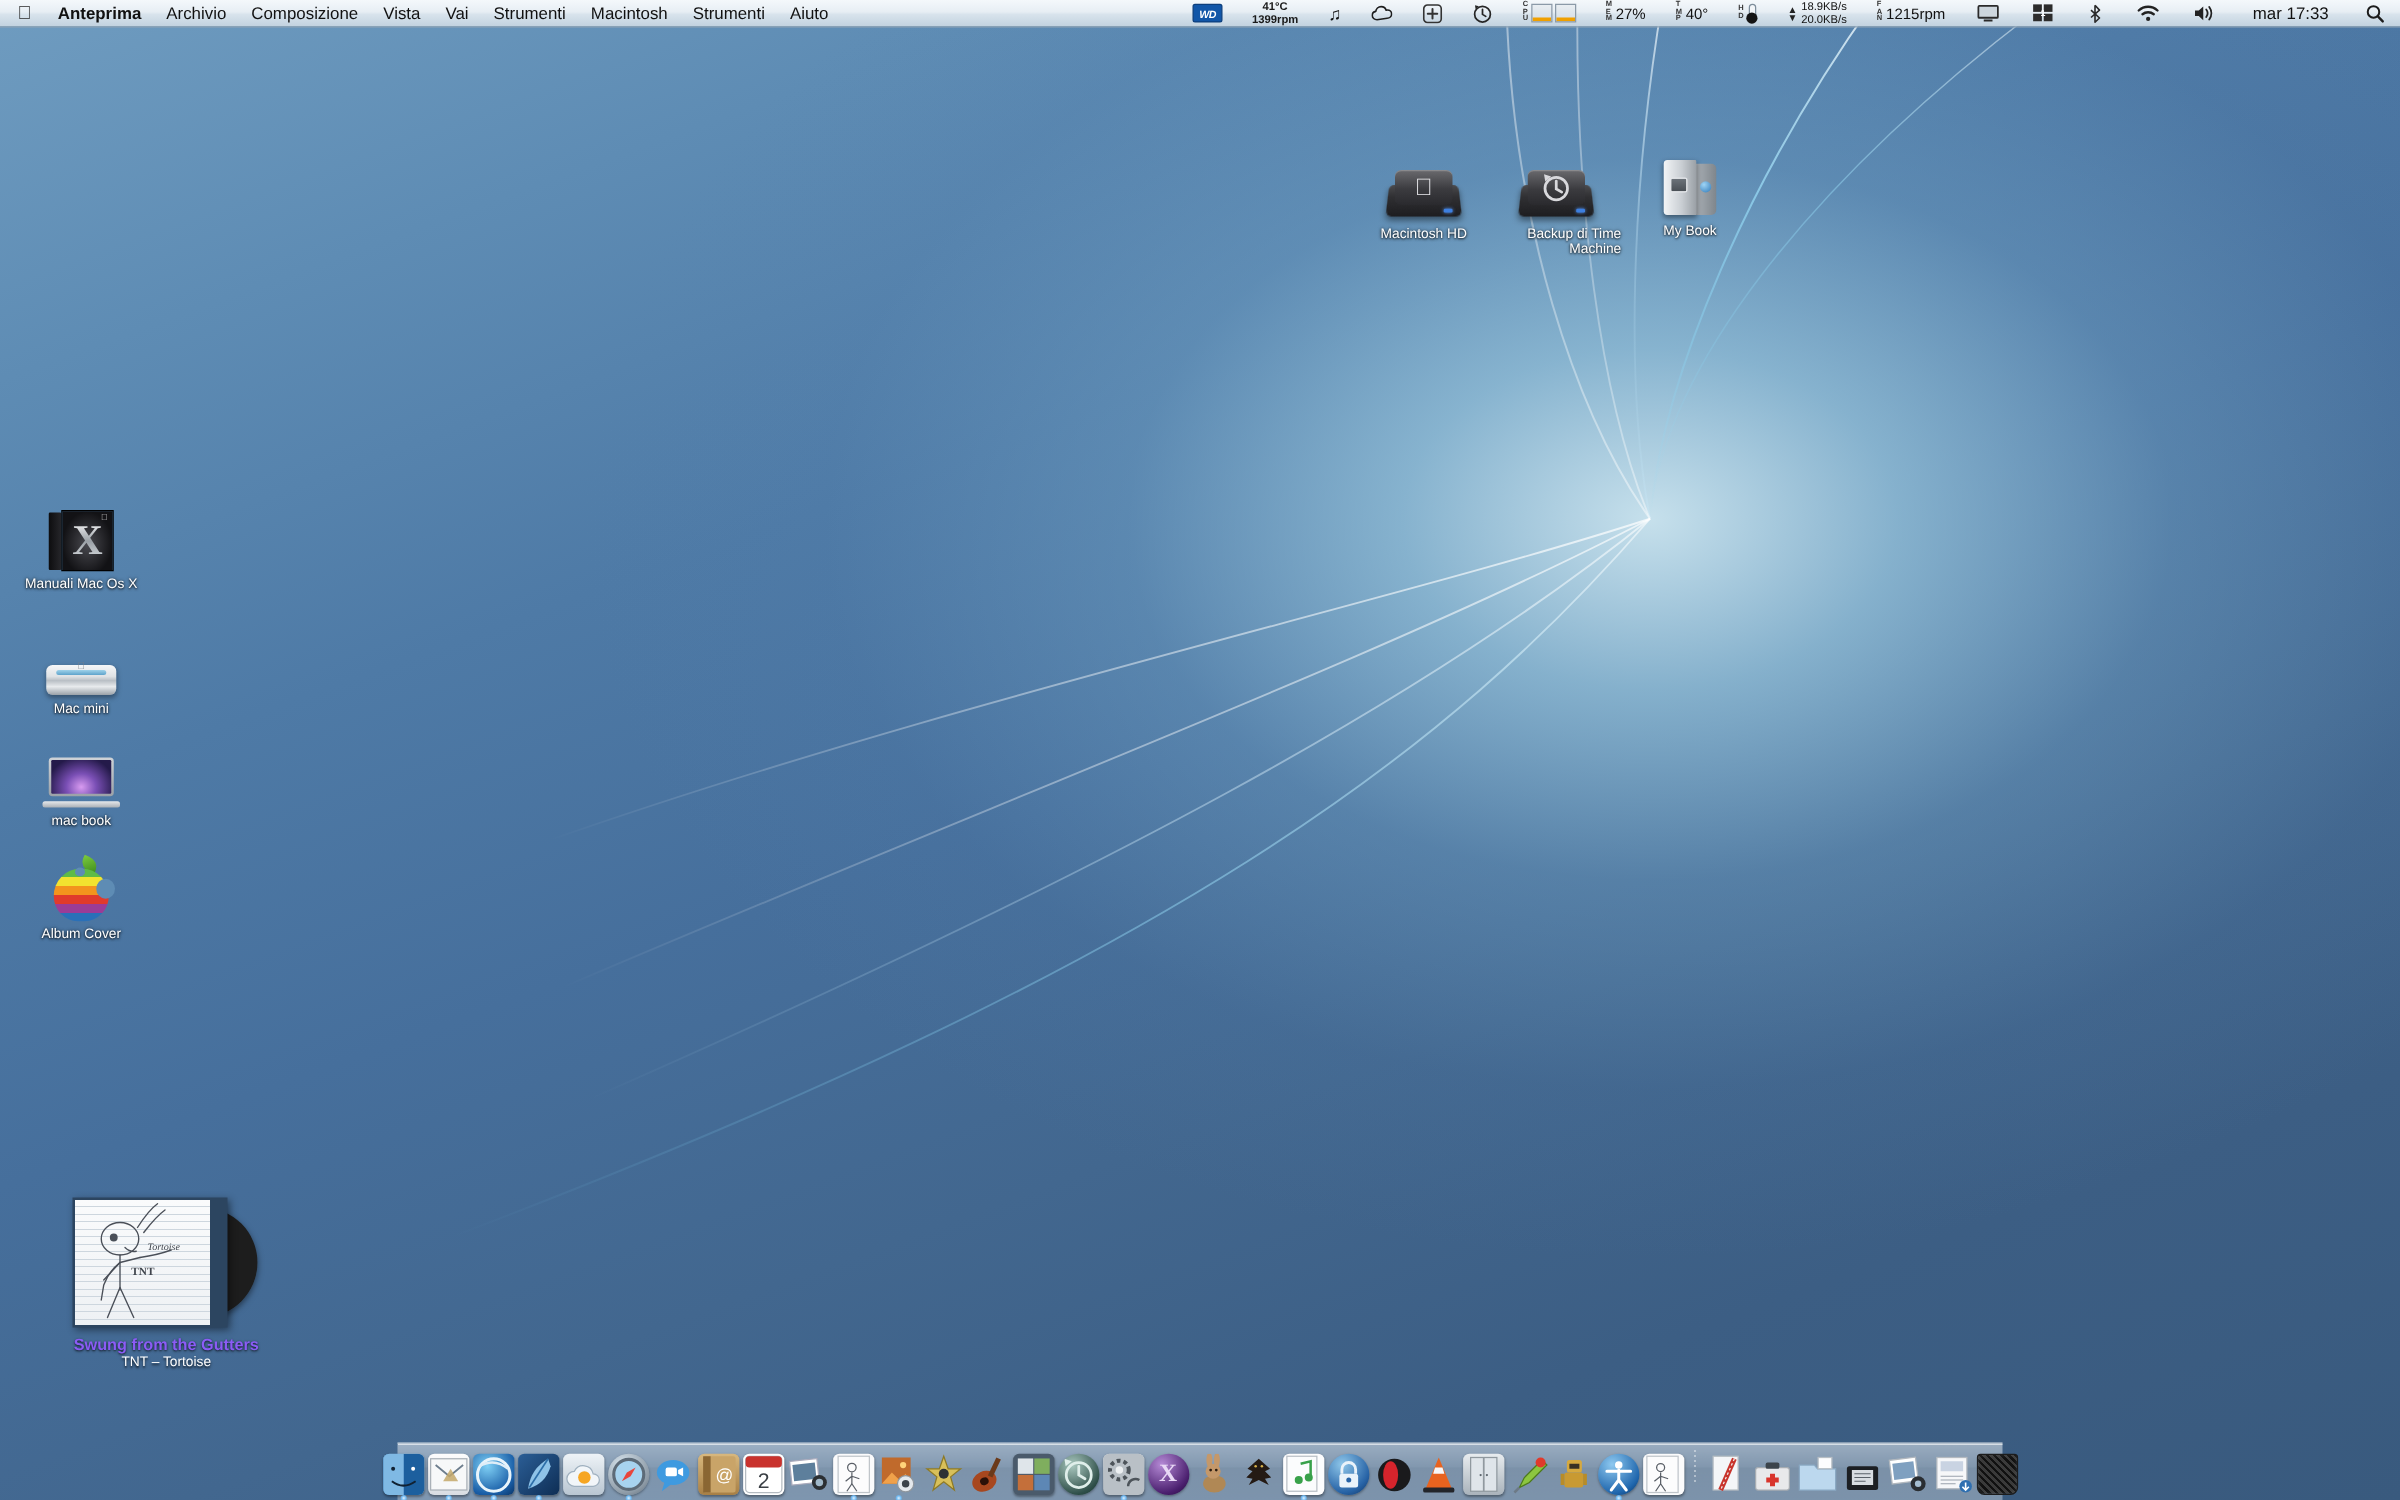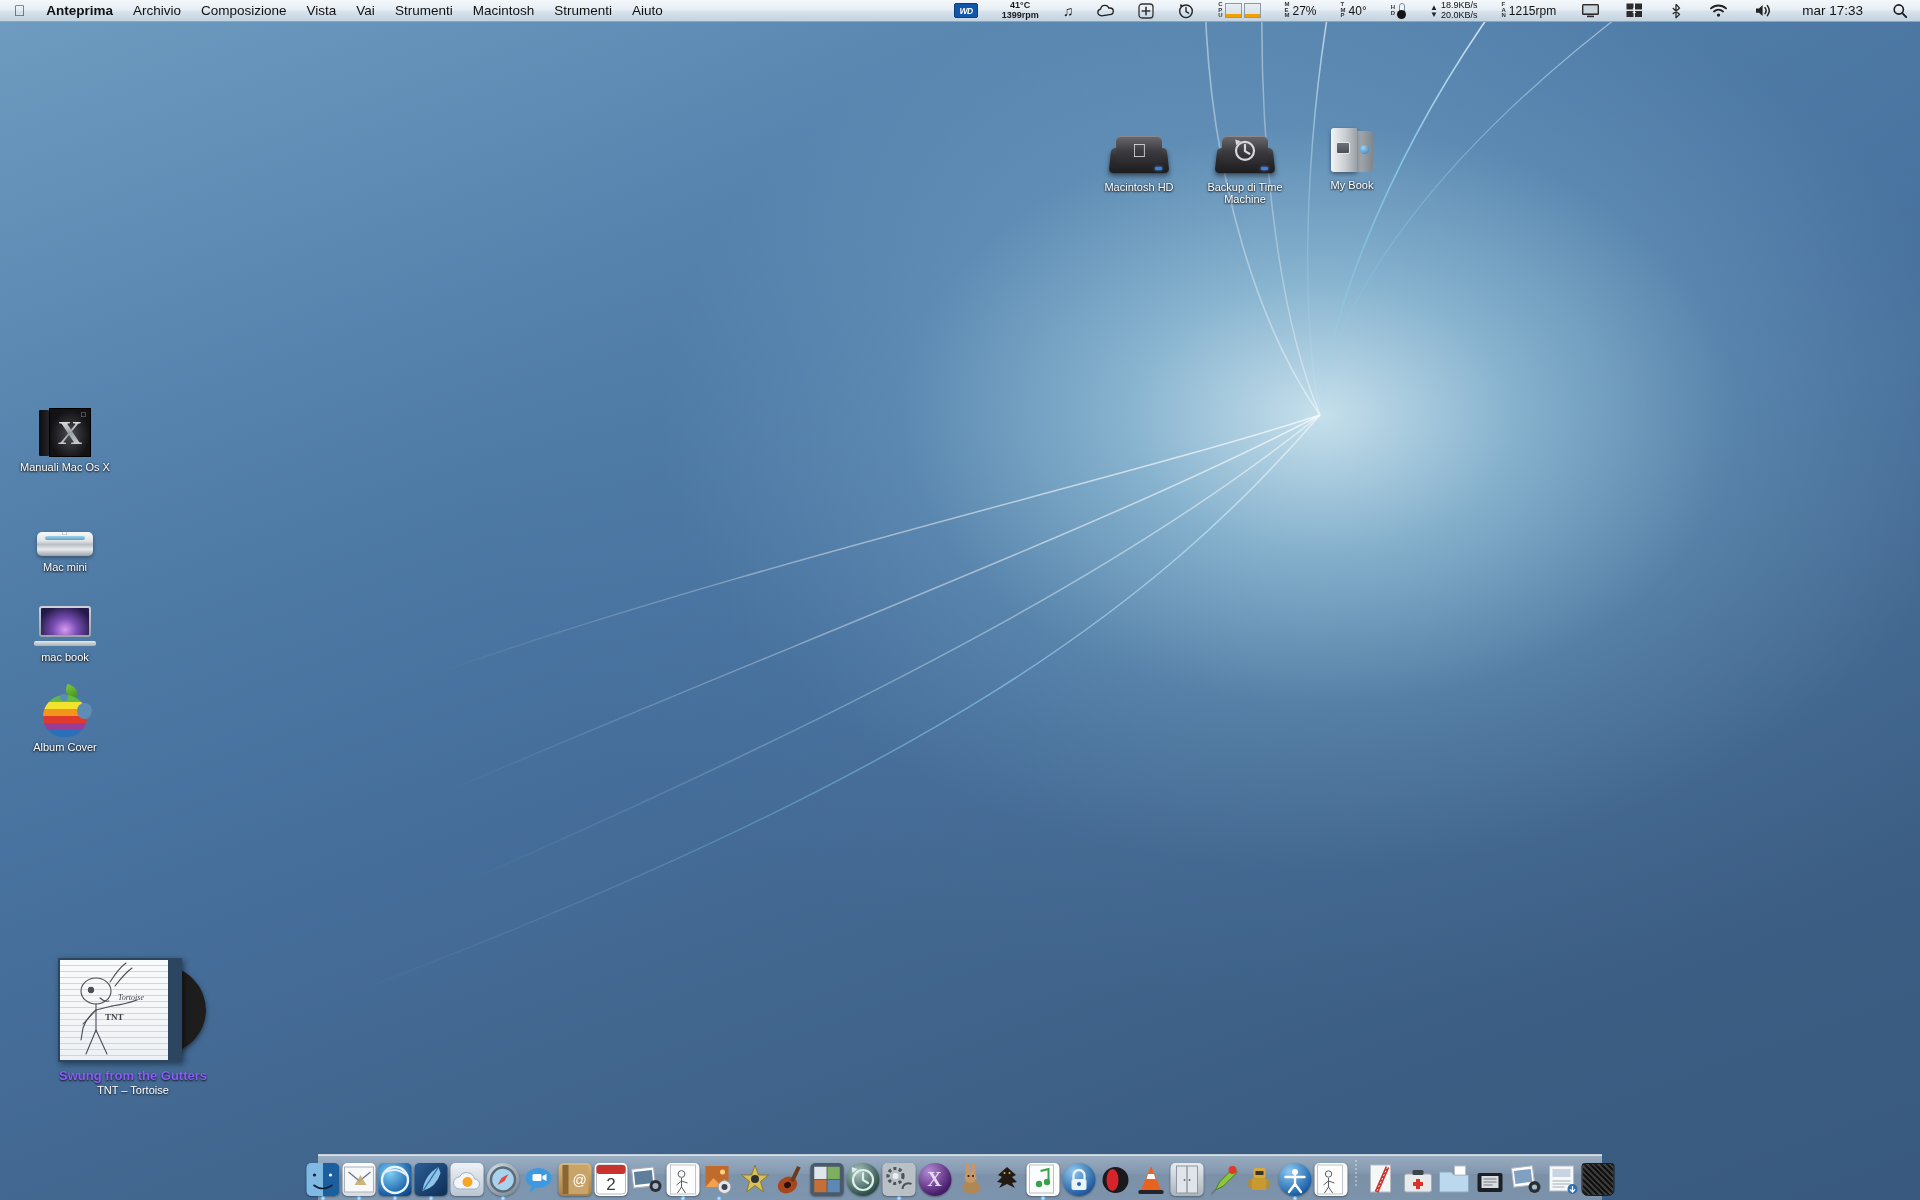--- a/index.html
+++ b/index.html
@@ -399,21 +399,21 @@
         <div class="body"></div>
         <div class="top">
             <span class="mark"></span>
           </div>
         <div class="led"></div>
       </div>
     </div>
     <div class="lbl">Macintosh HD</div>
   </div>
 
-  <div class="dicon" style="left:1193px; top:120px;">
+  <div class="dicon" style="left:1193px; top:120px;text-align:right;">
     <div class="art">
       <div class="drive">
         <div class="body"></div>
         <div class="top">
           <svg width="26" height="26" viewBox="0 0 26 26">
             <circle cx="13" cy="13.8" r="9" fill="none" stroke="#d8d8dc" stroke-width="2.2"></circle>
             <path d="M13 7.8v6.3l4.4 2.6" stroke="#d8d8dc" stroke-width="2.2" fill="none" stroke-linecap="round"></path>
             <path d="M4.2 8.2 L3.2 2.4 L8.9 4.2 Z" fill="#d8d8dc"></path>
           </svg>
         </div>

